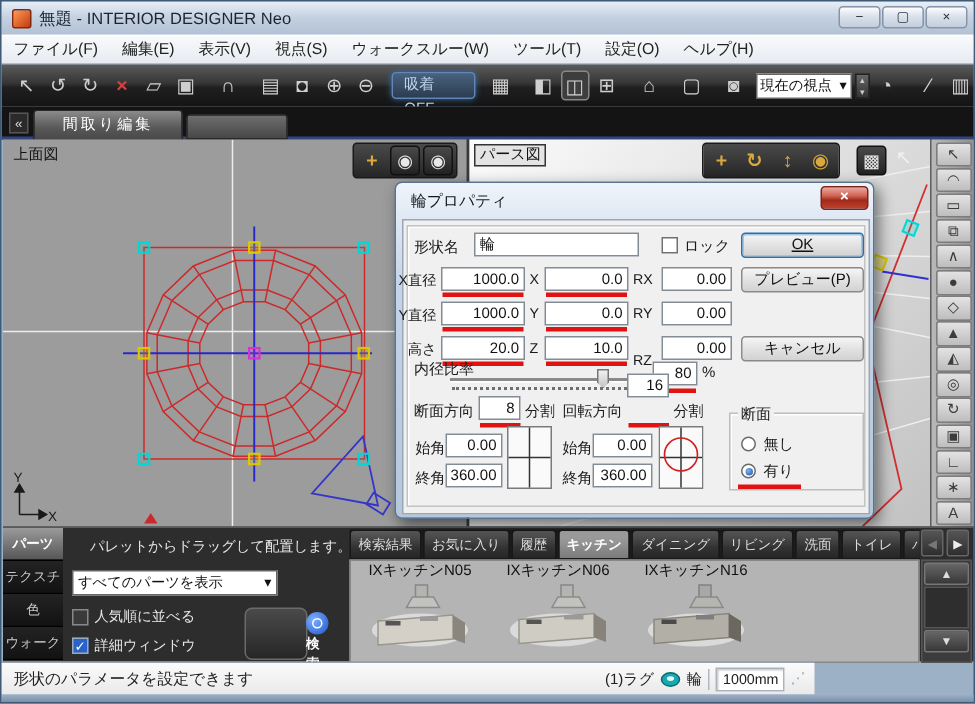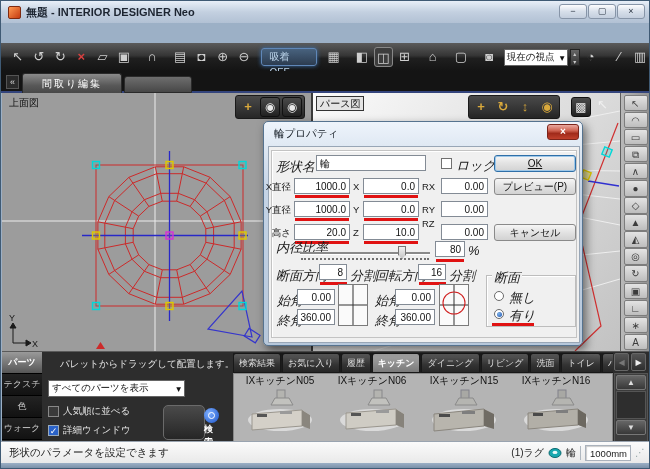--- a/index.html
+++ b/index.html
@@ -7,21 +7,21 @@
   body{font-family:"Liberation Sans","DejaVu Sans",sans-serif;}
   .window{position:relative;width:650px;height:469px;background:#9cb0c6;overflow:hidden;
           border:1px solid #3f5a74;}
   .abs{position:absolute;}
 
   
   .titlebar{left:0;top:0;width:650px;height:22px;
     background:linear-gradient(#e8eff8,#c3d0e0 50%,#b2c1d4);display:flex;align-items:center;}
   .appicon{width:13px;height:13px;margin:0 5px 0 7px;border-radius:2px;
     background:linear-gradient(135deg,#ff9a52,#c43a10);border:1px solid #7e2a10;}
-  .title-text{font-size:11px;color:#1c2430;font-weight:bold;}
+  .title-text{font-size:11px;color:#1c2430;}
   .winbtns{position:absolute;right:6px;top:3px;display:flex;gap:1px;}
   .winbtn{width:28px;height:15px;border:1px solid #8795a8;border-radius:3px;
     background:linear-gradient(#fdfdfe,#d7dfea 50%,#c3cedd);
     font-size:9px;line-height:13px;text-align:center;color:#2c3razz644;color:#2c3644;}
 
   
   .menubar{left:0;top:22px;width:650px;height:20px;background:linear-gradient(#f8fafc,#e7ebf1);
     border-top:1px solid #fff;border-bottom:1px solid #b7bec8;display:flex;align-items:center;padding-left:8px;gap:16px;}
   .menu-item{font-size:10.5px;color:#222;}
 
@@ -72,21 +72,21 @@
   
   .dialog{left:262px;top:120px;width:320px;height:225px;z-index:60;
     background:linear-gradient(#eef4fb,#c5d4e6 30%,#b6c7da);
     border:1px solid #56738f;border-radius:5px;box-shadow:3px 4px 10px rgba(0,0,0,.5);}
   .dlg-title{left:10px;top:5px;font-size:10.5px;color:#101820;}
   .dlg-close{left:283px;top:2px;width:32px;height:16px;border:1px solid #7c241a;border-radius:3px;
     background:linear-gradient(#eaa9a0,#cf6352 40%,#a02a1a 60%,#c0402c);
     color:#fff;font-size:10px;line-height:14px;text-align:center;font-weight:bold;}
   .dlg-body{left:4px;top:24px;width:312px;height:197px;background:#f0f0f0;border:1px solid #98a6b6;}
   .dlg-frame{left:7px;top:28px;width:306px;height:188px;border:1px solid #c3c3c3;box-shadow:1px 1px 0 #fff inset;}
-  .dlbl{font-size:13px;color:#1a1a1a;white-space:nowrap;font-style:italic;}
+  .dlbl{font-size:10px;color:#1a1a1a;white-space:nowrap;}
   .dlbl-sm{font-size:9.5px;color:#1a1a1a;white-space:nowrap;}
   .fld{background:#fff;border:1px solid #838b95;height:16px;font-size:10px;color:#111;
     text-align:right;padding:1px 3px 0 1px;line-height:13px;}
   .fld.left{text-align:left;padding-left:3px;}
   .btn{height:17px;border:1px solid #8a8a8a;border-radius:3px;font-size:10px;color:#111;
     background:linear-gradient(#f6f6f6,#e4e4e4 45%,#d2d2d2);text-align:center;line-height:15px;}
   .btn.ok{border:1px solid #2f6fa8;box-shadow:0 0 0 1px #9fc8e8 inset;text-decoration:underline;}
   .redbar{height:3px;background:#e01212;}
   .cb{width:11px;height:11px;background:#fff;border:1px solid #707070;}
   .radio{width:10px;height:10px;border:1px solid #6a6a6a;border-radius:50%;background:#fff;}
@@ -116,21 +116,21 @@
   .items-area{left:231px;top:21px;width:380px;height:69px;background:#b4b4b4;border:1px solid #888;}
   .item{width:92px;text-align:center;}
   .item-label{font-size:10px;color:#111;line-height:10px;}
   .vscroll{left:612px;top:21px;width:34px;height:69px;background:#3c3c3c;border:1px solid #555;}
   .scrollbtn{width:30px;height:15px;margin:1px auto;background:linear-gradient(#666,#383838);
     border:1px solid #777;border-radius:2px;color:#ddd;font-size:8px;line-height:14px;text-align:center;}
   .navbtn{width:15px;height:18px;background:linear-gradient(#555,#2e2e2e);border:1px solid #666;border-radius:2px;
     color:#eee;font-size:8px;line-height:17px;text-align:center;}
 
   
-  .statusbar{left:0;top:440px;width:650px;height:22px;background:linear-gradient(#fbfbfb,#e9e9e9);
+  .statusbar{left:0;top:440px;width:542px;height:22px;background:linear-gradient(#fbfbfb,#e9e9e9);
     border-top:1px solid #9aa4b0;display:flex;align-items:center;}
   .status-msg{font-size:10.5px;color:#222;margin-left:8px;flex:1;}
   .status-right{display:flex;align-items:center;gap:4px;margin-right:6px;font-size:10px;color:#222;}
   .sizebox{width:46px;height:16px;background:#fff;border:1px solid #aab2bc;box-shadow:1px 1px 1px #ccc inset;
     font-size:9.5px;text-align:right;padding:2px 3px 0 0;line-height:12px;}
   .bottomframe{left:0;top:462px;width:650px;height:7px;background:linear-gradient(#9cb0c6,#6d839c);}
 </style>
 </head>
 <body>
 
@@ -139,20 +139,30 @@
   <div class="abs titlebar">
     <div class="appicon"></div>
     <div class="title-text">無題 - INTERIOR DESIGNER Neo</div>
     <div class="winbtns">
       <div class="winbtn">−</div>
       <div class="winbtn">▢</div>
       <div class="winbtn">×</div>
     </div>
   </div>
 
+  <div class="abs menubar">
+    <span class="menu-item">ファイル(F)</span>
+    <span class="menu-item">編集(E)</span>
+    <span class="menu-item">表示(V)</span>
+    <span class="menu-item">視点(S)</span>
+    <span class="menu-item">ウォークスルー(W)</span>
+    <span class="menu-item">ツール(T)</span>
+    <span class="menu-item">設定(O)</span>
+    <span class="menu-item">ヘルプ(H)</span>
+  </div>
 
   <div class="abs toolbar">
     <span class="tbi">↖</span>
     <span class="tbi">↺</span>
     <span class="tbi">↻</span>
     <span class="tbi red">×</span>
     <span class="tbi">▱</span>
     <span class="tbi">▣</span>
     <span class="tbi gap">∩</span>
     <span class="tbi gap">▤</span>
@@ -325,39 +335,39 @@
     <div class="abs fld" style="left:99px;top:79px;width:56px;">0.0</div>
     <div class="abs dlbl-sm" style="left:158px;top:82px;">RY</div>
     <div class="abs fld" style="left:177px;top:79px;width:47px;">0.00</div>
     <div class="abs redbar" style="left:31px;top:96px;width:54px;"></div>
     <div class="abs redbar" style="left:100px;top:96px;width:54px;"></div>
 
     <div class="abs dlbl-sm" style="left:0px;top:105px;width:27px;text-align:right;">高さ</div>
     <div class="abs fld" style="left:30px;top:102px;width:56px;">20.0</div>
     <div class="abs dlbl-sm" style="left:89px;top:105px;">Z</div>
     <div class="abs fld" style="left:99px;top:102px;width:56px;">10.0</div>
-    <div class="abs dlbl-sm" style="left:158px;top:96px;">RZ</div>
+    <div class="abs dlbl-sm" style="left:158px;top:113px;">RZ</div>
     <div class="abs fld" style="left:177px;top:102px;width:47px;">0.00</div>
     <div class="abs redbar" style="left:31px;top:119px;width:54px;"></div>
     <div class="abs redbar" style="left:100px;top:119px;width:54px;"></div>
 
     <div class="abs dlbl" style="left:0;top:117px;padding-left:12px;">内径比率</div>
     <div class="abs" style="left:36px;top:130px;width:130px;height:2px;background:#8a8a8a;box-shadow:0 1px 0 #fff;"></div>
     <div class="abs sliderthumb" style="left:134px;top:124px;"></div>
     <div class="abs ticks" style="left:37px;top:136px;width:128px;"></div>
     <div class="abs fld" style="left:171px;top:119px;width:30px;">80</div>
     <div class="abs dlbl" style="left:204px;top:121px;">%</div>
     <div class="abs redbar" style="left:172px;top:137px;width:28px;"></div>
 
     <div class="abs dlbl" style="left:12px;top:145px;">断面方向</div>
     <div class="abs fld" style="left:55px;top:142px;width:28px;">8</div>
     <div class="abs dlbl" style="left:86px;top:145px;">分割</div>
     <div class="abs redbar" style="left:56px;top:160px;width:27px;"></div>
     <div class="abs dlbl" style="left:111px;top:145px;">回転方向</div>
-    <div class="abs fld" style="left:154px;top:142px;width:28px;">16</div>
+    <div class="abs fld" style="left:154px;top:127px;width:28px;">16</div>
     <div class="abs dlbl" style="left:185px;top:145px;">分割</div>
     <div class="abs redbar" style="left:155px;top:160px;width:27px;"></div>
 
     <div class="abs dlbl" style="left:13px;top:170px;">始角</div>
     <div class="abs fld" style="left:33px;top:167px;width:38px;">0.00</div>
     <div class="abs dlbl" style="left:13px;top:190px;">終角</div>
     <div class="abs fld" style="left:33px;top:187px;width:38px;">360.00</div>
     <svg class="abs" style="left:74px;top:162px;" width="30" height="42">
       <rect x="0.5" y="0.5" width="29" height="41" fill="#fafafa" stroke="#7a7a7a"></rect>
       <line x1="15" y1="1" x2="15" y2="41" stroke="#333"></line>
@@ -448,33 +458,20 @@
             <rect x="42" y="4" width="8" height="9" fill="#b4b4b0" stroke="#87878a"></rect>
               <path d="M36,19 L58,19 L54,12 L40,12 Z" fill="#c2c2be" stroke="#8a8a8a"></path>
             <polygon points="14,27 64,23 72,28 22,32" fill="#e8e5de"></polygon>
               <polygon points="14,27 64,23 64,39 14,43" fill="#cfccc4" stroke="#9a968e"></polygon>
             <polygon points="64,23 72,28 72,42 64,39" fill="#87837b"></polygon>
               <rect x="44" y="24" width="13" height="3" fill="#9a9a9a"></rect>
               <rect x="19" y="27" width="10" height="3" fill="#555"></rect>
           </svg>
         </div>
         <div class="item">
-          <div class="item-label">IXキッチンN15</div>
-          <svg width="80" height="50">
-            <ellipse cx="40" cy="34" rx="32" ry="11" fill="#e9e9e9" opacity="0.7"></ellipse>
-            <rect x="37" y="4" width="8" height="9" fill="#a8a8a4" stroke="#80808a"></rect>
-              <path d="M31,19 L53,19 L49,12 L35,12 Z" fill="#b5b5b1" stroke="#8a8a8a"></path>
-            <polygon points="10,28 60,23 70,28 20,33" fill="#dcd9d2"></polygon>
-              <polygon points="10,28 60,23 60,40 10,45" fill="#b8b5ad" stroke="#8a867e"></polygon>
-            <polygon points="60,23 70,28 70,43 60,40" fill="#706c64"></polygon>
-              <rect x="38" y="25" width="13" height="3" fill="#7e7e7e"></rect>
-              <rect x="15" y="28" width="11" height="3" fill="#4a4a4a"></rect>
-          </svg>
-        </div>
-        <div class="item">
           <div class="item-label">IXキッチンN16</div>
           <svg width="80" height="50">
             <ellipse cx="40" cy="34" rx="32" ry="11" fill="#e9e9e9" opacity="0.7"></ellipse>
             <rect x="42" y="4" width="8" height="9" fill="#a8a8a4" stroke="#80808a"></rect>
               <path d="M36,19 L58,19 L54,12 L40,12 Z" fill="#b5b5b1" stroke="#8a8a8a"></path>
             <polygon points="12,27 62,23 70,28 20,32" fill="#dcd9d2"></polygon>
               <polygon points="12,27 62,23 62,39 12,43" fill="#b2afa7" stroke="#8a867e"></polygon>
             <polygon points="62,23 70,28 70,42 62,39" fill="#6c6860"></polygon>
               <rect x="40" y="24" width="12" height="3" fill="#7e7e7e"></rect>
               <rect x="17" y="27" width="10" height="3" fill="#4a4a4a"></rect>

